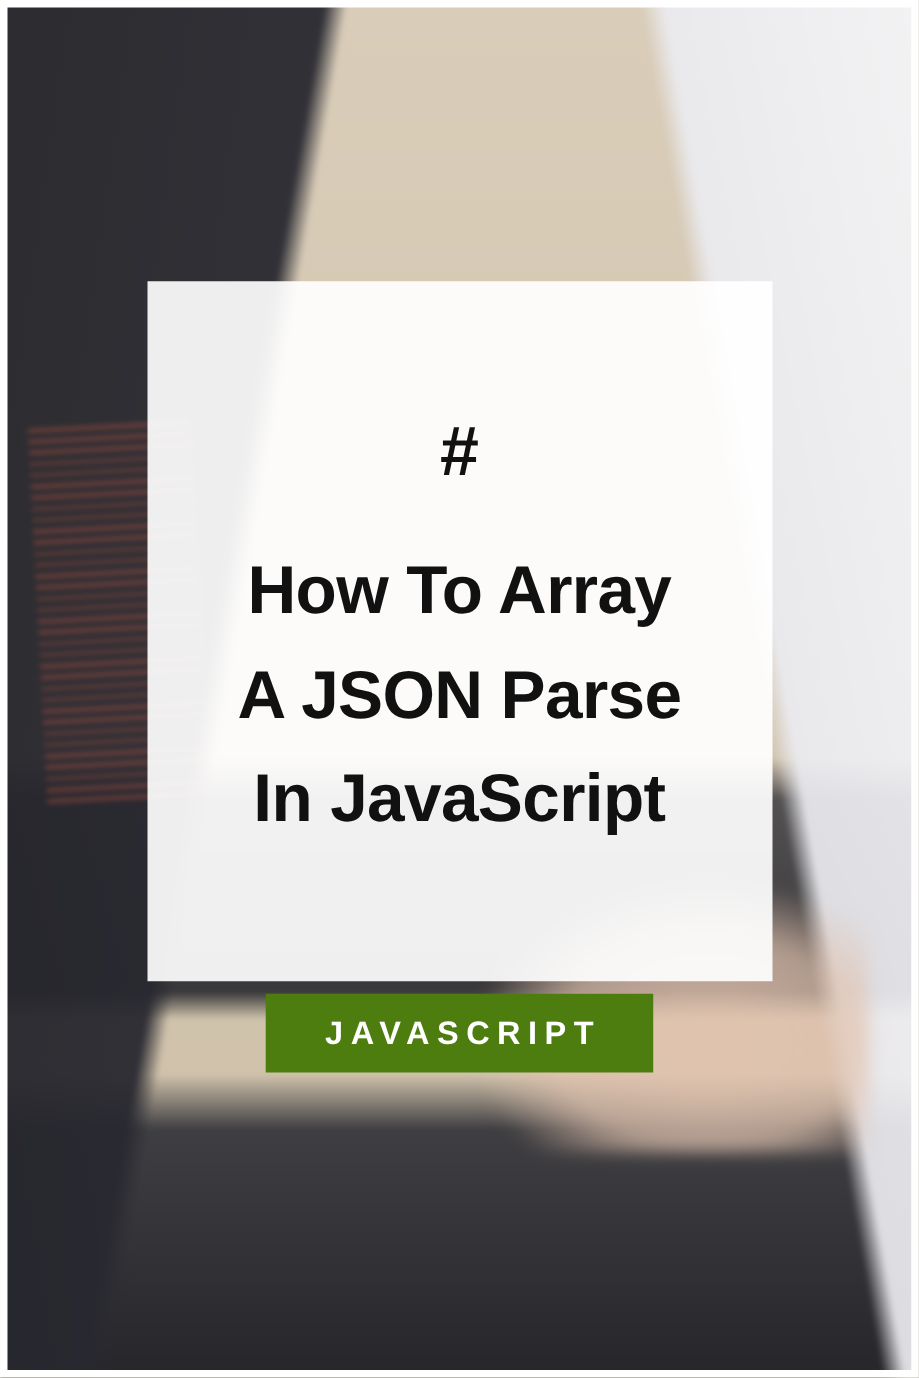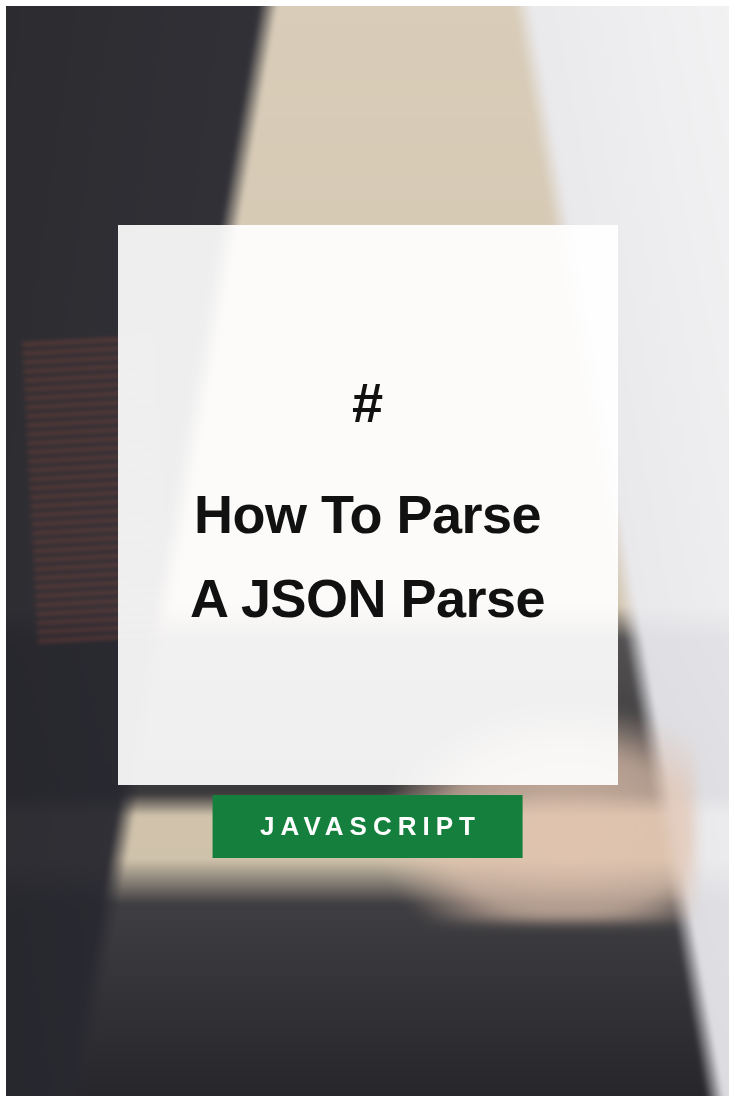--- a/index.html
+++ b/index.html
@@ -79,40 +79,41 @@
     font-weight: 700;
     color: #111;
     text-align: center;
     letter-spacing: -0.5px;
   }
   .tag {
     position: absolute;
     left: 50%;
     top: 795px;
     transform: translateX(-50%);
-    background: #15803d;
+    background: #4d7c0f;
     color: #ffffff;
     font-size: 26px;
     font-weight: 600;
     letter-spacing: 6px;
     padding: 16px 42px 16px 48px;
     text-transform: uppercase;
     white-space: nowrap;
   }
 </style>
 </head>
 <body>
 
 <div class="bg"></div>
 
 <div class="card">
   <div class="hash">#</div>
   <div class="title">
-    <span>How To Parse</span><br>
+    <span>How To Array</span><br>
     <span>A JSON Parse</span><br>
+    <span>In JavaScript</span>
   </div>
 </div>
 
 <div class="tag">
   <span>JAVASCRIPT</span>
 </div>
 
 <div class="vignette"></div>
 
 </body></html>

